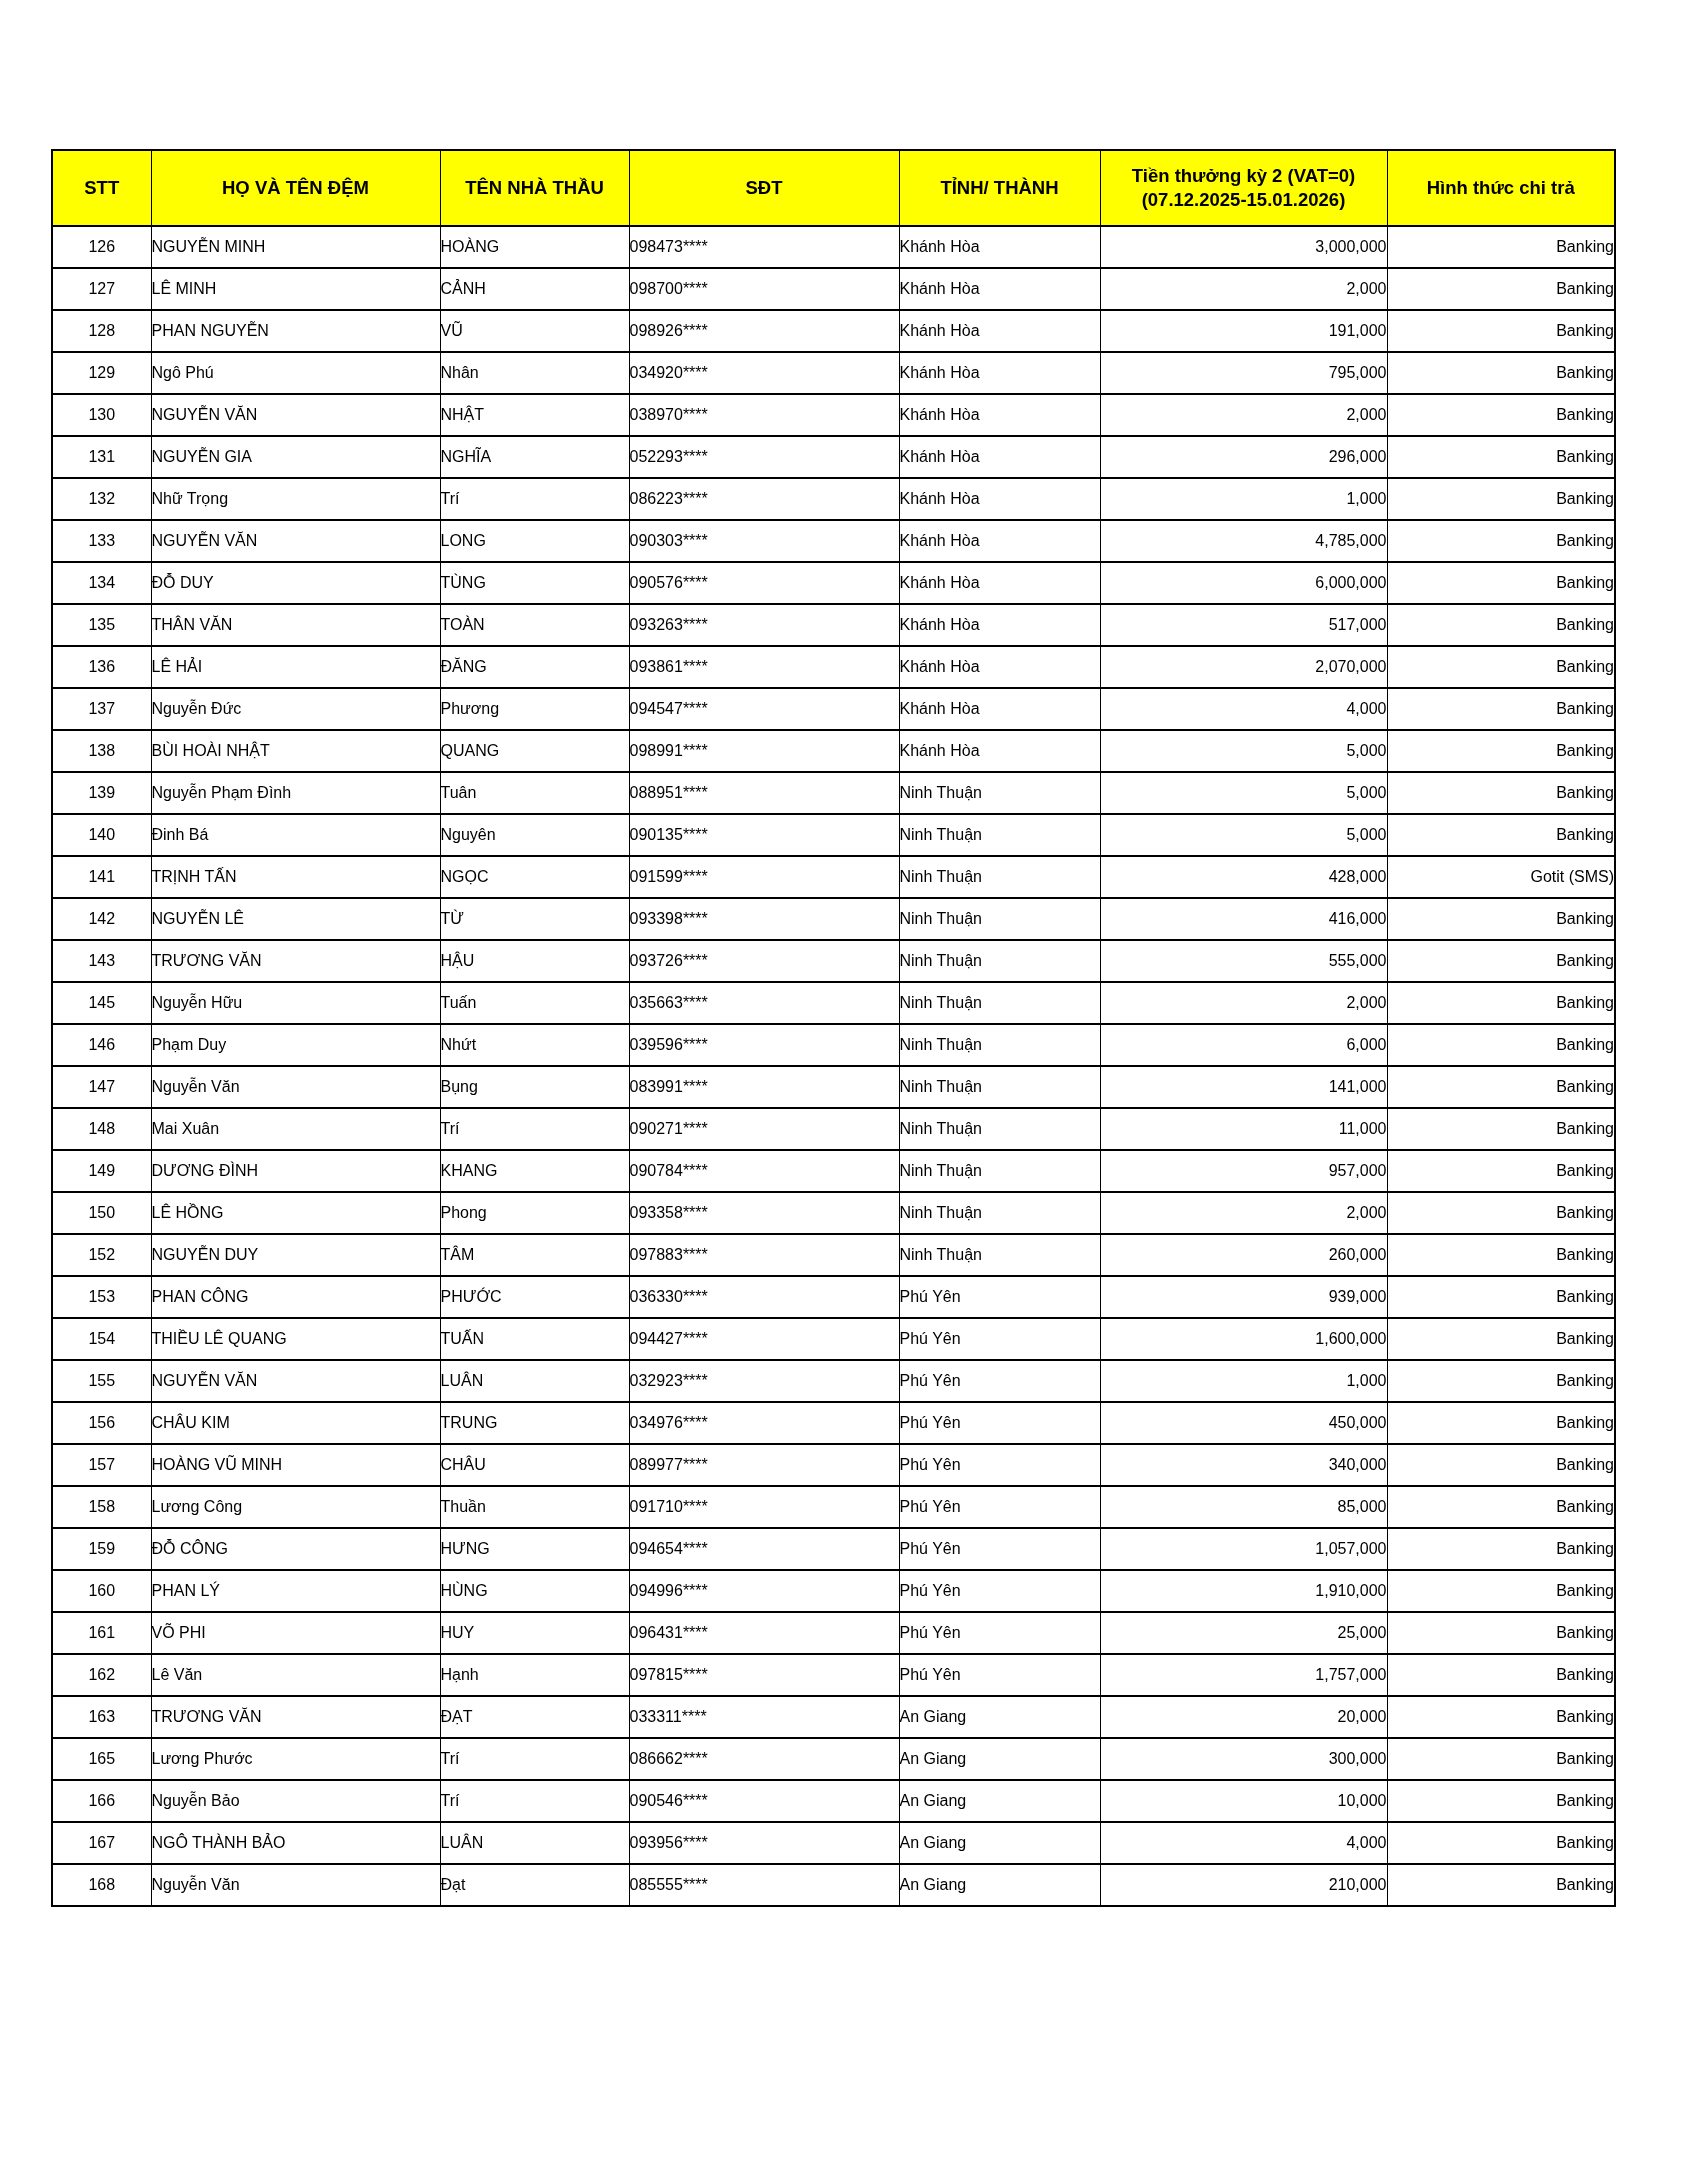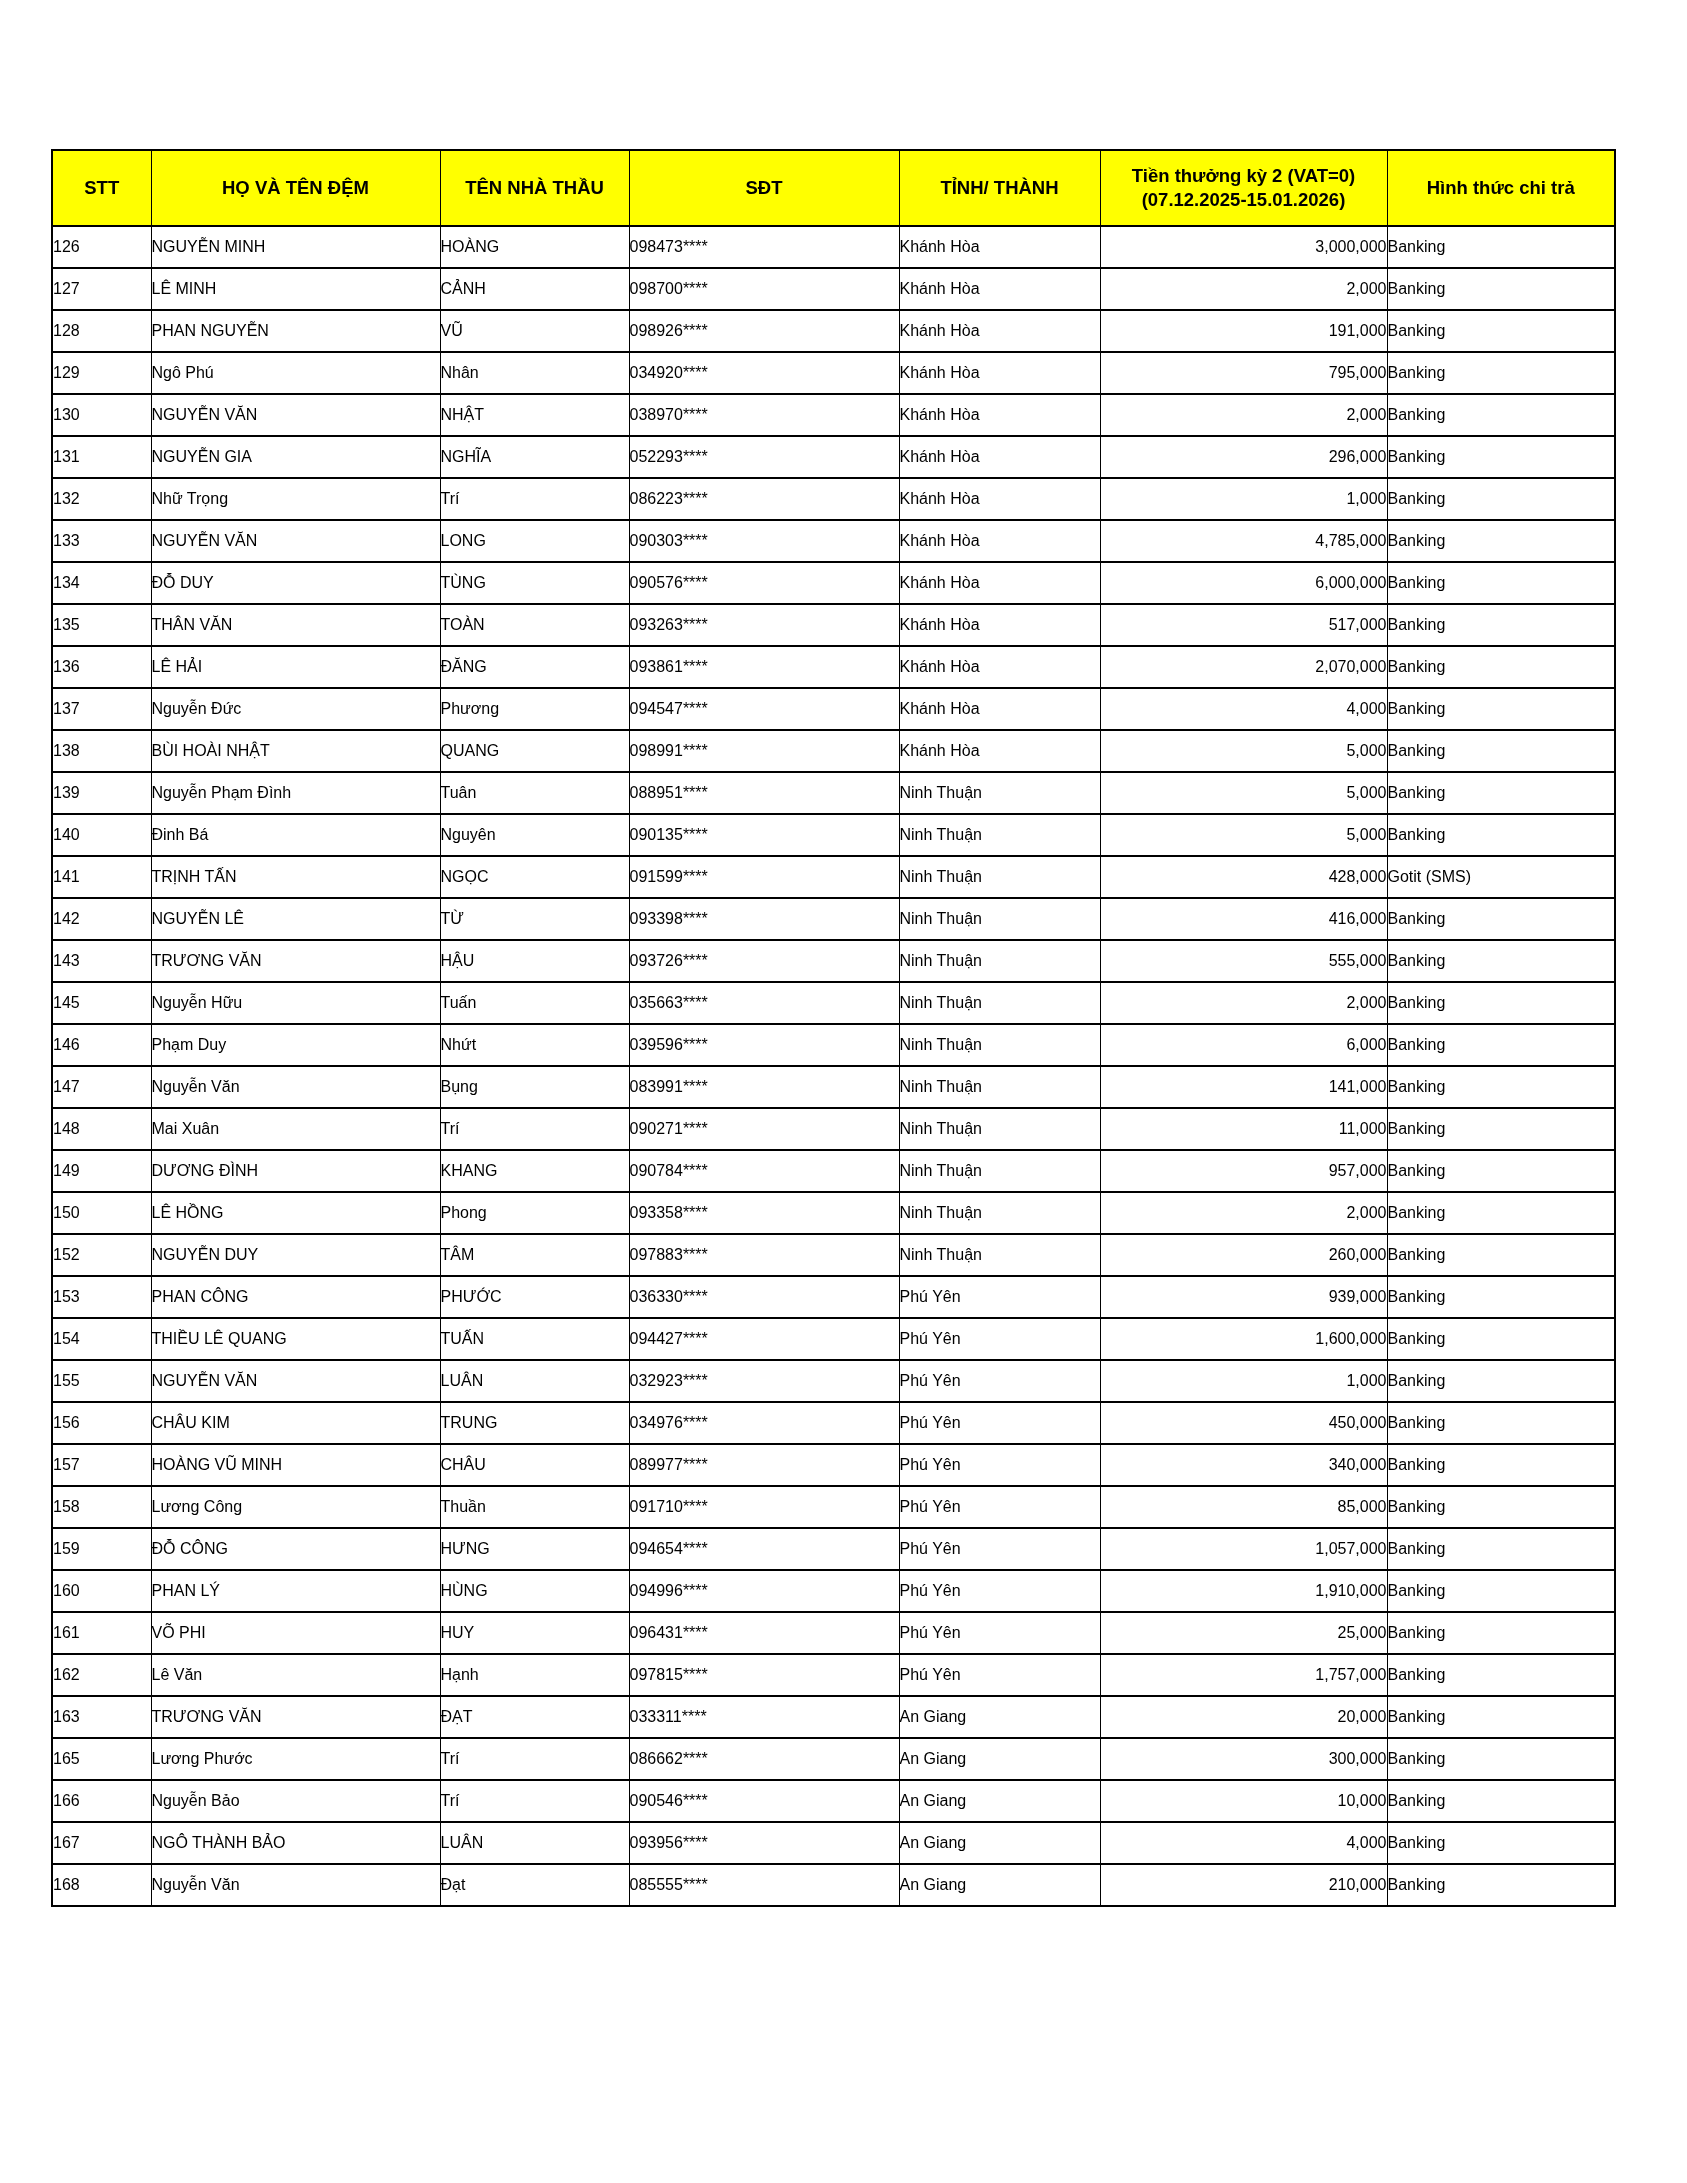--- a/index.html
+++ b/index.html
@@ -47,24 +47,24 @@
     border-right: 1.3px solid #000;
     border-top: 2px solid #000;
     border-bottom: 2px solid #000;
     font-size: 16px;
     height: 40px;
     vertical-align: middle;
     padding: 0;
     white-space: nowrap;
     overflow: hidden;
   }
-  td.c0 { text-align: left; }
+  td.c0 { text-align: center; }
   td.c1, td.c2, td.c3, td.c4 { text-align: left; padding-left: 7.3px; }
   td.c5 { text-align: right; padding-right: 8.6px; }
-  td.c6 { text-align: left; }
+  td.c6 { text-align: right; }
   .hdr-line { display: block; }
 </style>
 </head>
 <body>
 
 <div id="page">
   <table class="payout">
     <colgroup>
       <col style="width:99px">
       <col style="width:289px">

